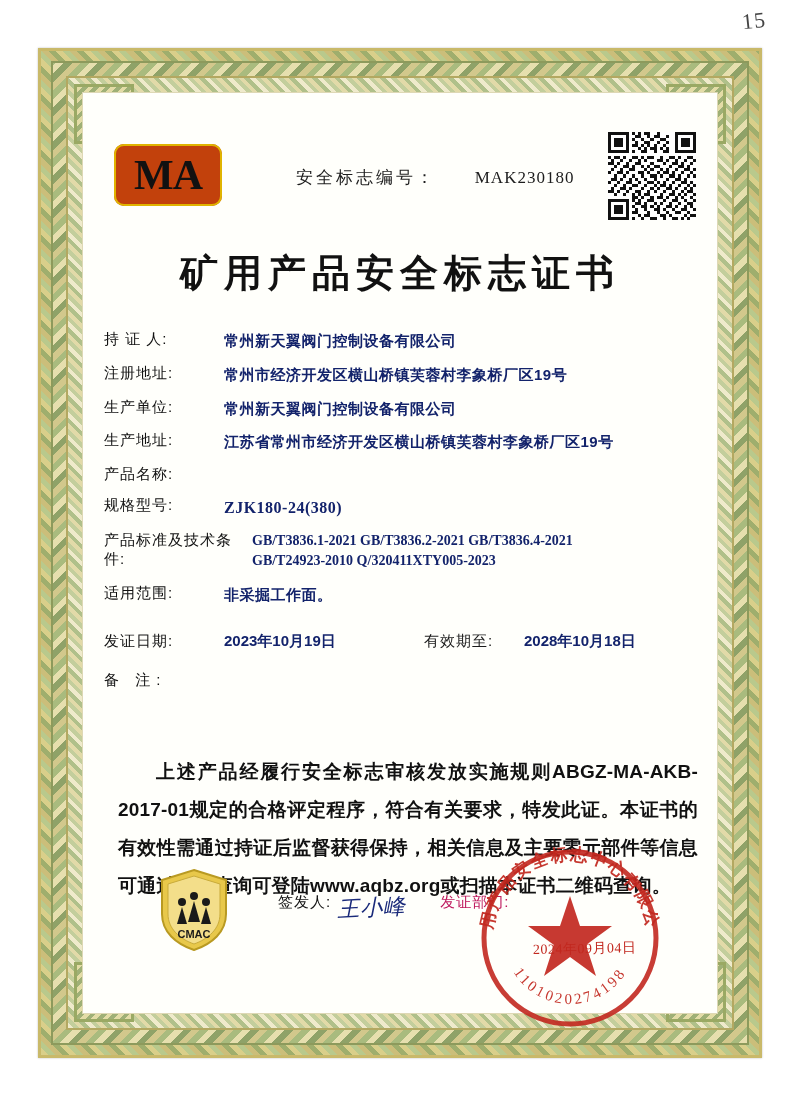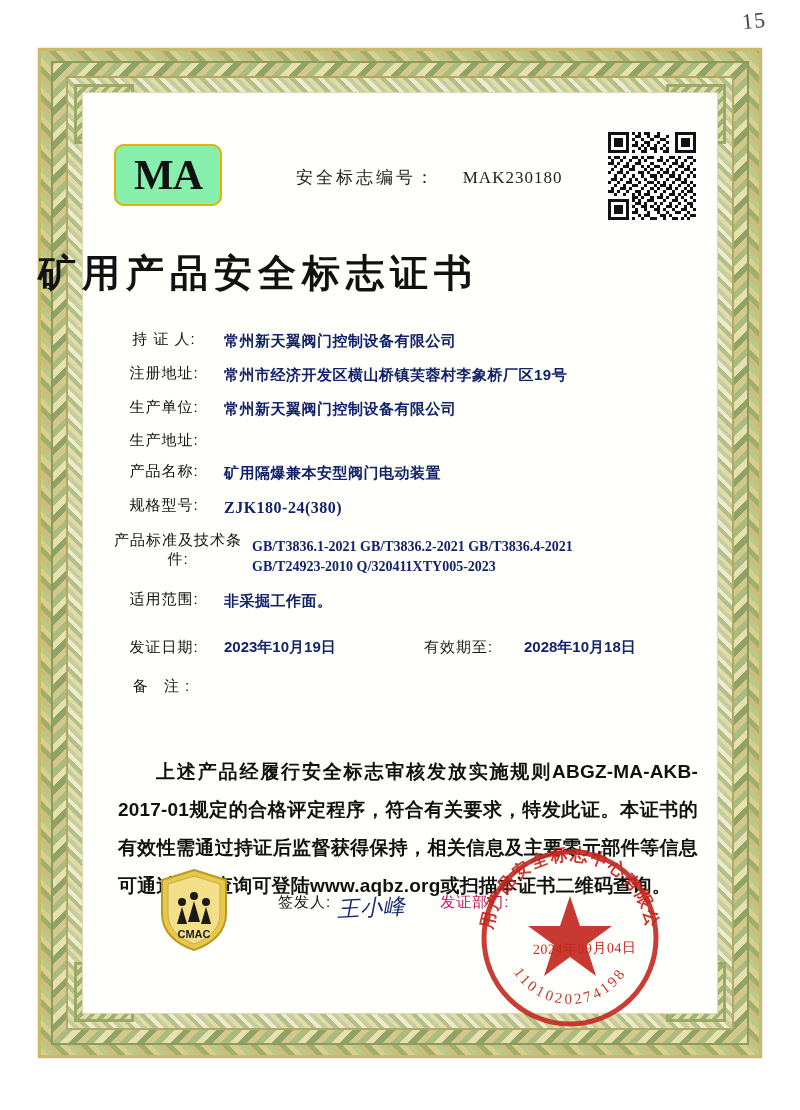--- a/index.html
+++ b/index.html
@@ -88,21 +88,21 @@
     padding: 0;
   }
 
   
   .ma-logo {
     position: absolute;
     left: 76px;
     top: 96px;
     width: 108px;
     height: 62px;
-    background: #86efac;
+    background: #c2410c;
     border-radius: 10px;
     display: flex;
     align-items: center;
     justify-content: center;
     box-shadow: inset 0 0 0 2px #e0b400;
   }
   .ma-logo span {
     font-family: "Liberation Serif", serif;
     font-weight: bold;
     font-size: 42px;
@@ -124,28 +124,29 @@
   
   .serial {
     position: absolute;
     left: 258px;
     top: 118px;
     font-size: 17px;
     letter-spacing: 2px;
     color: #1d1d1d;
   }
   .serial .label { letter-spacing: 3px; }
-  .serial .value { margin-left: 20px; font-family: "Liberation Serif", serif; letter-spacing: 1px;}
+  .serial .value { margin-left: 32px; font-family: "Liberation Serif", serif; letter-spacing: 1px;}
 
   
   .title {
     position: absolute;
     left: 0;
     right: 0;
     top: 200px;
+    text-align: center;
     font-family: "Liberation Serif", serif;
     font-weight: bold;
     font-size: 38px;
     letter-spacing: 6px;
     color: #111;
   }
 
   
   .fields {
     position: absolute;
@@ -158,21 +159,20 @@
     align-items: flex-start;
     margin-bottom: 12px;
     font-size: 15px;
   }
   .field-label {
     width: 120px;
     flex: 0 0 120px;
     color: #111;
     font-size: 15px;
     letter-spacing: 1px;
-    text-align: center;
   }
   .field-label.wide {
     width: 148px;
     flex: 0 0 148px;
   }
   .field-value {
     flex: 1;
     color: #13236b;
     font-weight: bold;
     font-size: 15px;
@@ -564,35 +564,35 @@
         <div class="field-value">常州市经济开发区横山桥镇芙蓉村李象桥厂区19号</div>
       </div>
 
       <div class="field-row">
         <div class="field-label">生产单位:</div>
         <div class="field-value">常州新天翼阀门控制设备有限公司</div>
       </div>
 
       <div class="field-row">
         <div class="field-label">生产地址:</div>
+        <div class="field-value">江苏省常州市经济开发区横山桥镇芙蓉村李象桥厂区19号</div>
       </div>
 
       <div class="field-row">
         <div class="field-label">产品名称:</div>
-        <div class="field-value">矿用隔爆兼本安型阀门电动装置</div>
       </div>
 
       <div class="field-row">
         <div class="field-label">规格型号:</div>
         <div class="field-value model">ZJK180-24(380)</div>
       </div>
 
       <div class="field-row">
         <div class="field-label wide">产品标准及技术条件:</div>
-        <div class="field-value std" style="white-space: pre-line; margin-top: 6px;">GB/T3836.1-2021  GB/T3836.2-2021  GB/T3836.4-2021
+        <div class="field-value std" style="white-space: pre-line;">GB/T3836.1-2021  GB/T3836.2-2021  GB/T3836.4-2021
 GB/T24923-2010  Q/320411XTY005-2023</div>
       </div>
 
       <div class="field-row">
         <div class="field-label">适用范围:</div>
         <div class="field-value">非采掘工作面。</div>
       </div>
 
       <div class="date-row">
         <div class="field-label">发证日期:</div>

